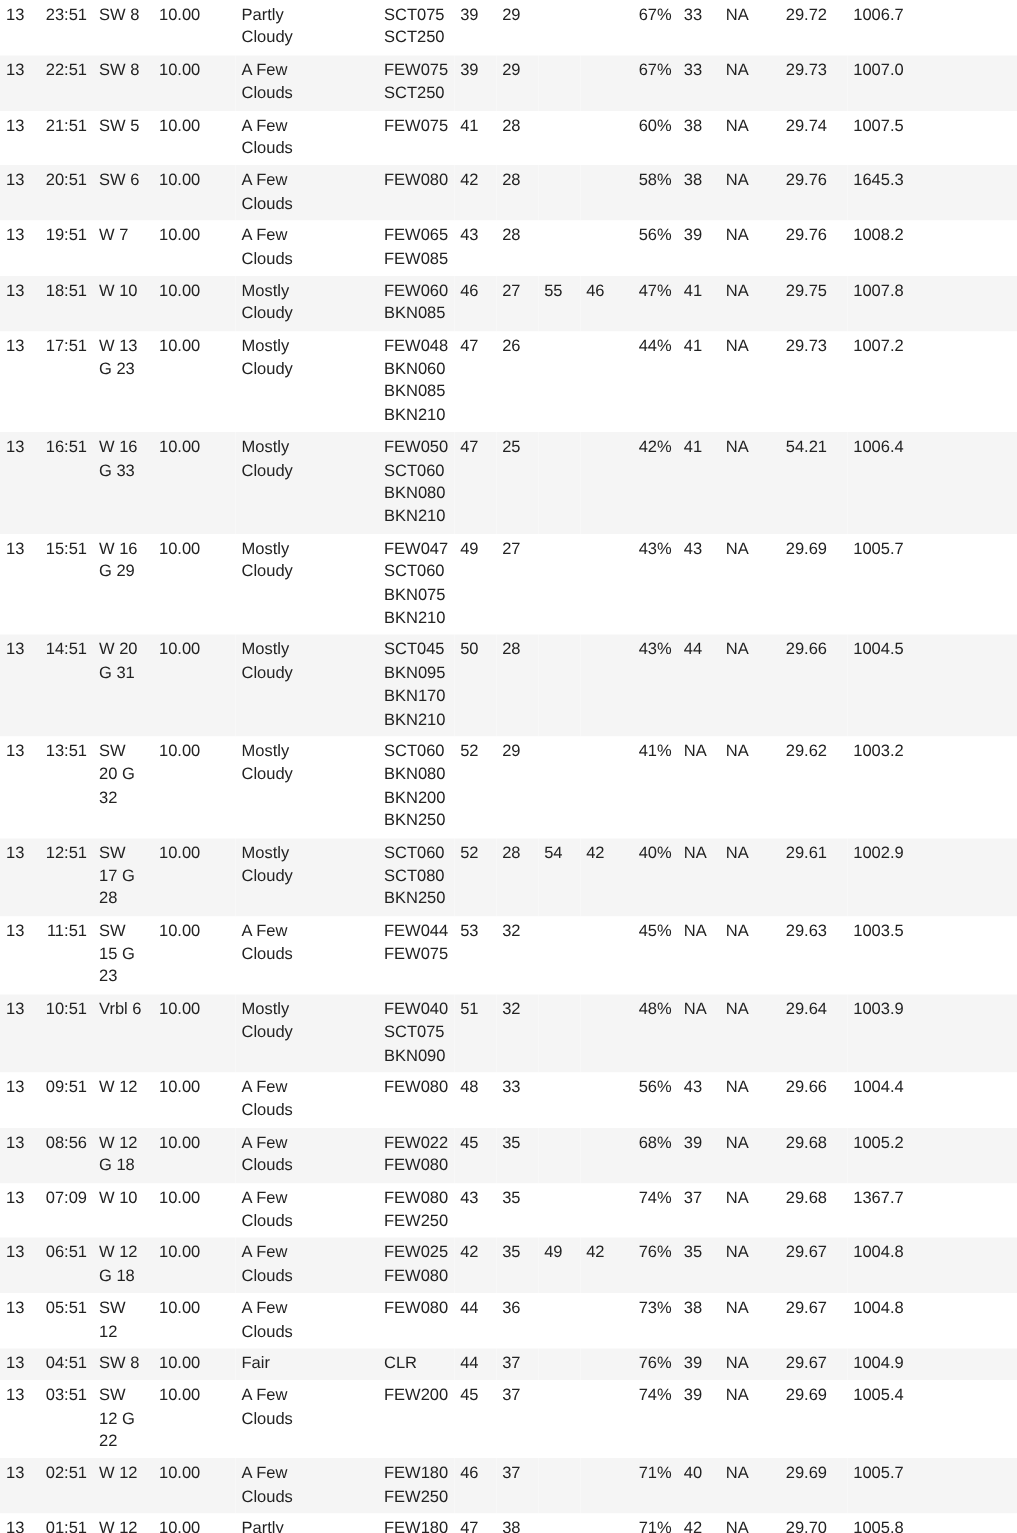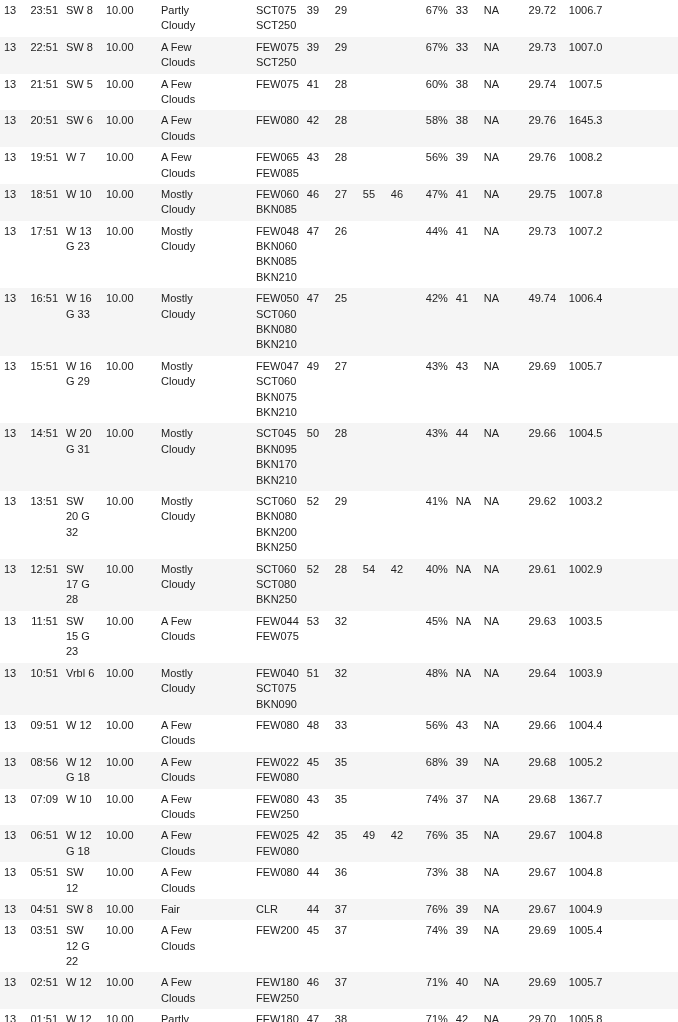--- a/index.html
+++ b/index.html
@@ -31,21 +31,21 @@
     td:nth-child(4) { width: 55px; }
     td:nth-child(5) { width: 95px; }
     td:nth-child(6) { width: 28px; }
     td:nth-child(7) { width: 28px; }
     td:nth-child(8) { width: 28px; }
     td:nth-child(9) { width: 28px; }
     td:nth-child(10) { width: 35px; }
     td:nth-child(11) { width: 28px; }
     td:nth-child(12) { width: 28px; }
     td:nth-child(13) { width: 40px; }
-    td:nth-child(14) { width: 45px; text-align: center; }
+    td:nth-child(14) { width: 45px; }
     td:nth-child(15) { width: 28px; }
     td:nth-child(16) { width: 28px; }
   </style>
 </head>
 <body>
 
 <table>
   <tbody id="table-body">
       <tr>
         <td>13</td>
@@ -187,21 +187,21 @@
         <td>10.00</td>
         <td>Mostly<br>Cloudy</td>
         <td>FEW050<br>SCT060<br>BKN080<br>BKN210</td>
         <td>47</td>
         <td>25</td>
         <td></td>
         <td></td>
         <td>42%</td>
         <td>41</td>
         <td>NA</td>
-        <td>49.74</td>
+        <td>54.21</td>
         <td>1006.4</td>
         <td></td>
         <td></td>
       </tr>
       <tr>
         <td>13</td>
         <td>15:51</td>
         <td>W 16<br>G 29</td>
         <td>10.00</td>
         <td>Mostly<br>Cloudy</td>

